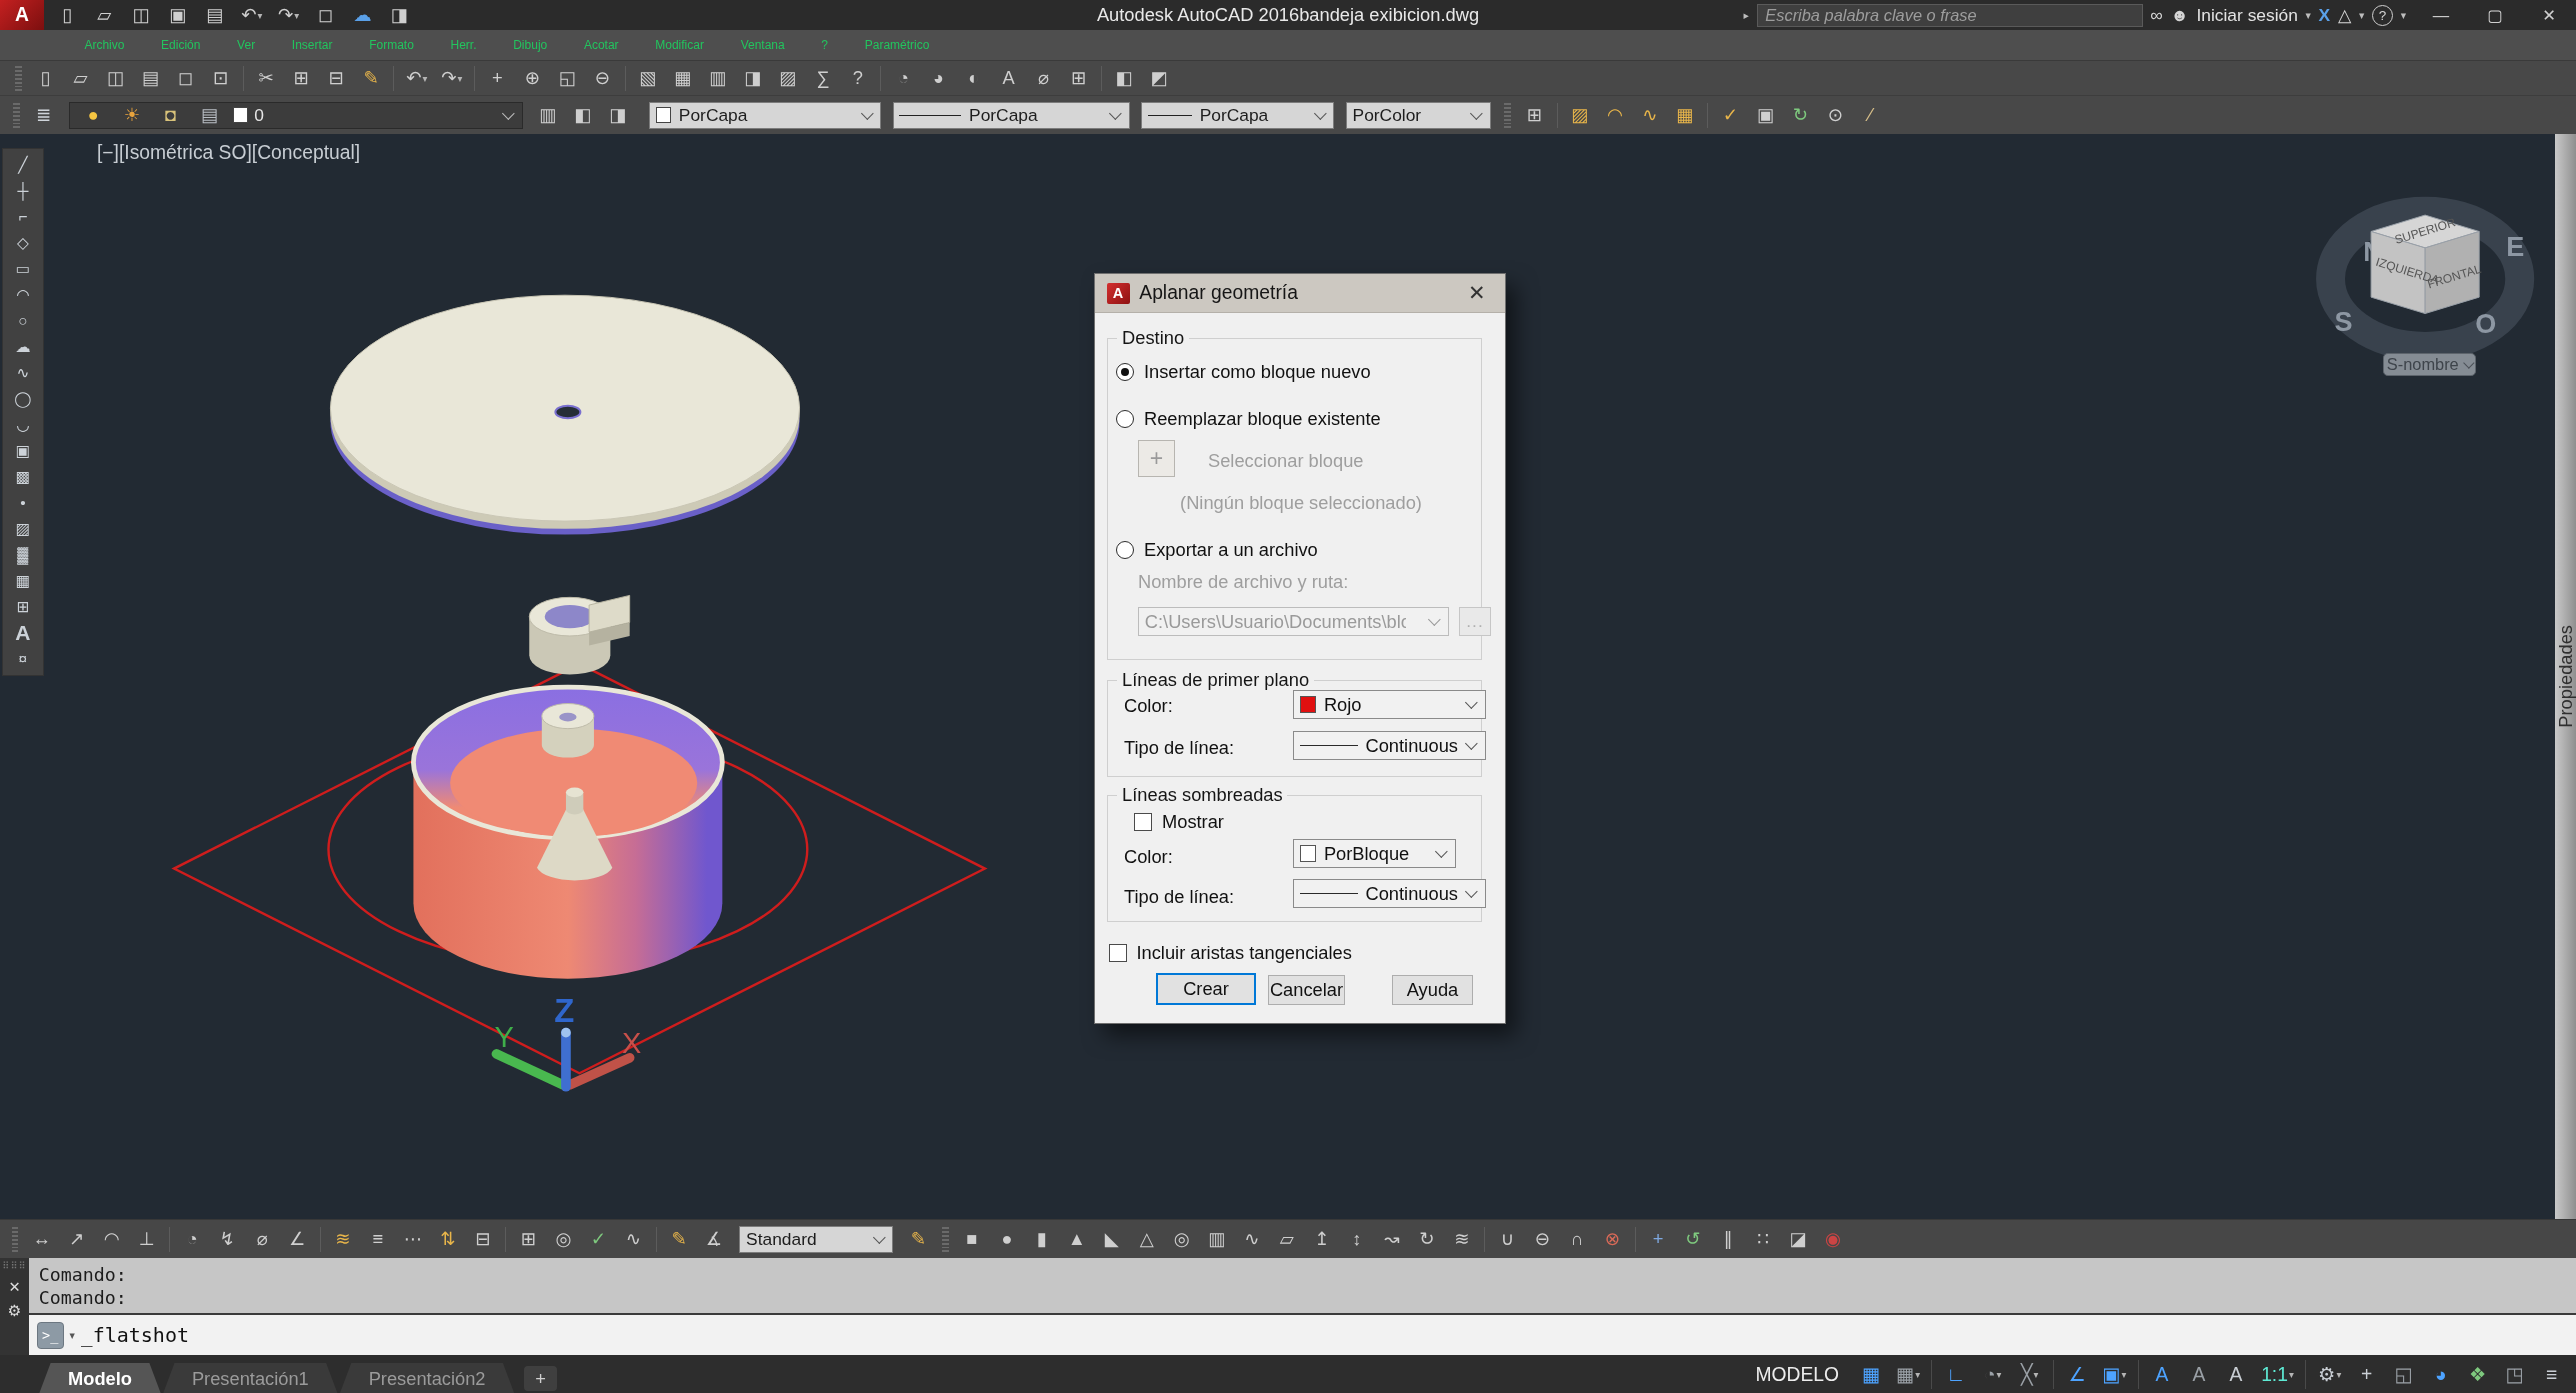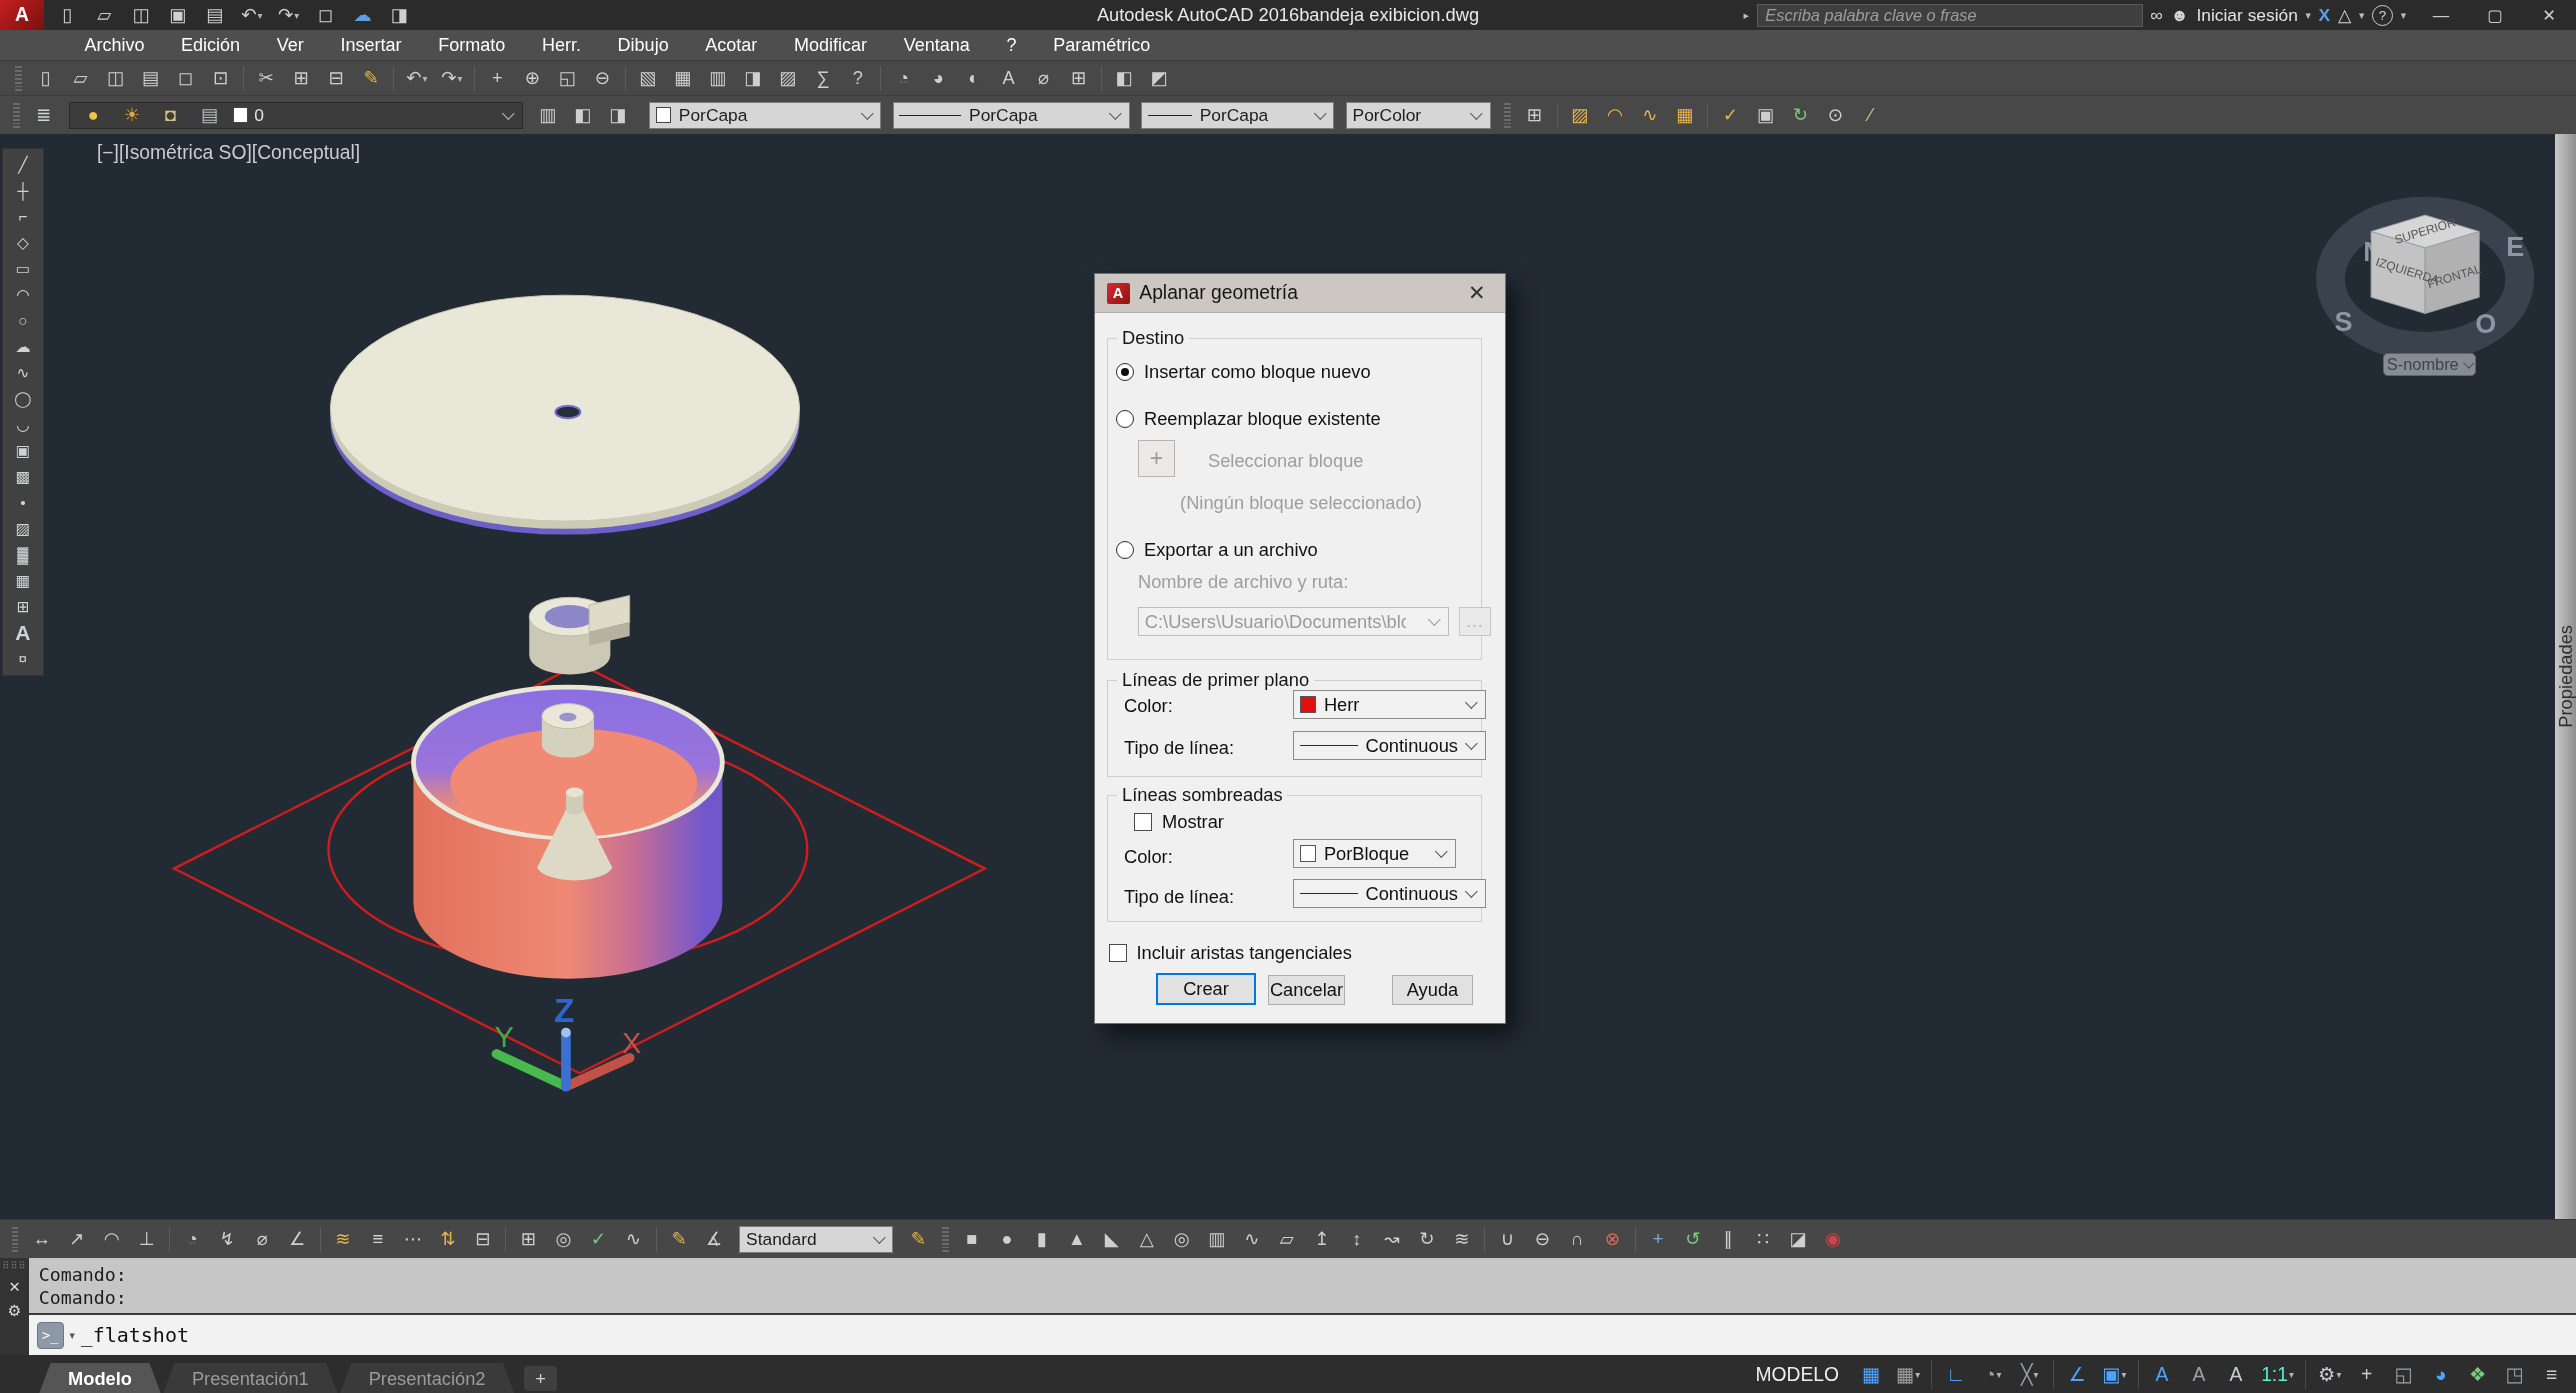--- a/index.html
+++ b/index.html
@@ -15,21 +15,21 @@
   #infocenter{position:absolute;right:170px;top:0;height:30px;display:flex;align-items:center;gap:7.7px}
   #ic-search{width:386px;height:23px;background:#3f3f3f;border:1px solid #5a5a5a;color:#d8d8d8;font-style:italic;font-size:16.4px;padding:0 7.7px;font-family:"Liberation Sans",sans-serif}
   #ic-search::placeholder{color:#9d9d9d}
   .ic-glyph{font-size:17.4px;color:#d5d5d5}
   .ic-caret{font-size:10.6px;color:#bdbdbd}
   #win-controls{position:absolute;right:0;top:0;height:30px;display:flex}
   .winbtn{width:54px;height:30px;display:flex;align-items:center;justify-content:center;color:#cfcfcf;font-size:16.4px}
 
   
   #menubar{position:absolute;left:0;top:30px;width:2576px;height:31px;background:#4e4e4e;border-bottom:1px solid #3a3a3a;display:flex;align-items:center;padding-left:68px;gap:3.9px}
-  .menu-item{color:#ffffff;font-size:18px;padding:0 16.4px;height:31px;display:flex;align-items:center}
+  .menu-item{color:#22c55e;font-size:12px;padding:0 16.4px;height:31px;display:flex;align-items:center}
 
   
   .tb{display:flex;align-items:center;background:#484848}
   #tb1{position:absolute;left:0;top:61px;width:2576px;height:35px;border-bottom:1px solid #3d3d3d;padding-left:9.7px}
   #tb2{position:absolute;left:0;top:96px;width:2576px;height:39px;border-bottom:1px solid #333;padding-left:7.7px}
   .tbtn{min-width:35px;height:29px;display:flex;align-items:center;justify-content:center;border-radius:1.9px;position:relative;flex:0 0 auto}
   .tbtn .gl{font-size:18.3px;color:#cfcfcf;line-height:1}
   .tbtn .dd{font-size:9.7px;color:#b5b5b5;margin-left:1px}
   .tbtn.txt{padding:0 6.8px}
   .tbtn.txt .gl{font-size:17.4px}
@@ -585,21 +585,21 @@
     </div>
 
     <div class="group" style="left:11.6px;top:406px;width:375px;height:97px">
       <span class="glabel">Líneas de primer plano</span>
     </div>
     <div class="drow" style="left:29px;top:421px">
       <span>Color:</span>
     </div>
     <div class="dcombo" style="position:absolute;left:198px;top:416px;width:193px">
       <span class="dswatch" style="background:#e01010"></span>
-      <span>Herr</span>
+      <span>Rojo</span>
       <span class="chev"></span>
     </div>
     <div class="drow" style="left:29px;top:463px">
       <span>Tipo de línea:</span>
     </div>
     <div class="dcombo" style="position:absolute;left:198px;top:457px;width:193px">
       <span class="dline"></span>
       <span>Continuous</span>
       <span class="chev"></span>
     </div>

